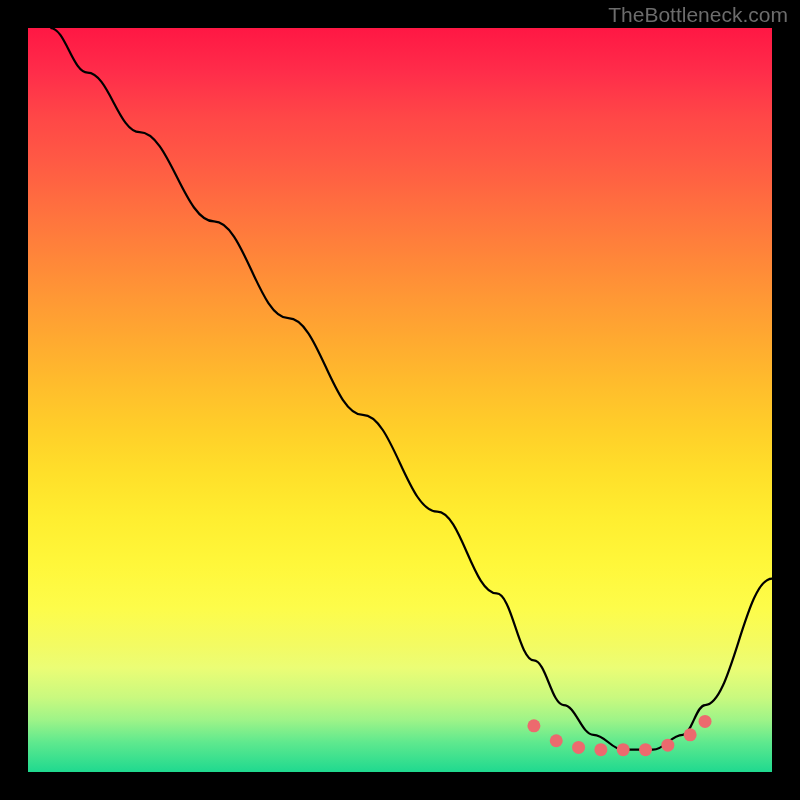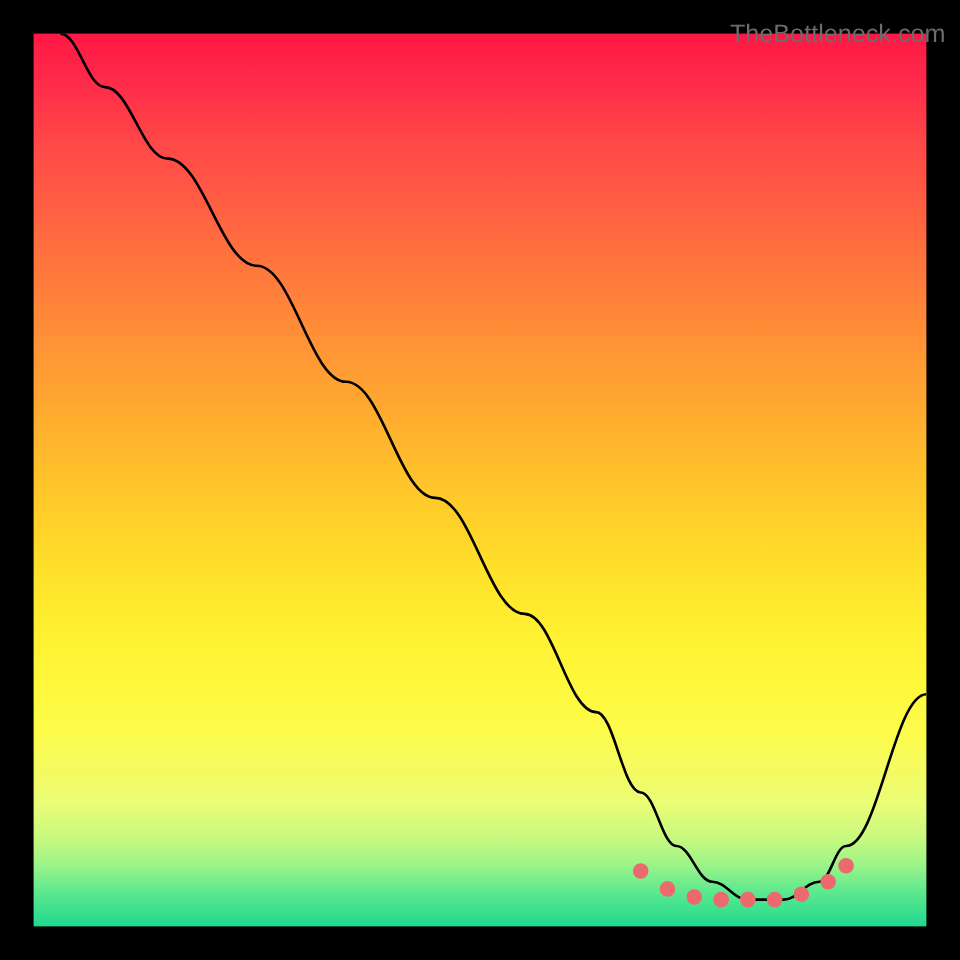--- a/index.html
+++ b/index.html
@@ -1,17 +1,17 @@
 <!DOCTYPE html>
 <html><head>
 <meta charset="utf-8">
 <style>
   * { margin: 0; padding: 0; box-sizing: border-box; }
   body { width: 800px; height: 800px; background: #000; position: relative; font-family: Arial, sans-serif; }
-  .watermark { position: absolute; top: 17px; right: 12px; color: #6c6c6c; font-size: 21px; z-index: 10; text-align: center; }
+  .watermark { position: absolute; top: 3px; right: 12px; color: #6c6c6c; font-size: 21px; z-index: 10; text-align: center; }
   .plot-area { position: absolute; top: 28px; left: 28px; width: 744px; height: 744px; }
   .gradient-bg { position: absolute; inset: 0; background: linear-gradient(to bottom,
       #ff1744 0%,
       #ff2d4a 6%,
       #ff4747 12%,
       #ff5a44 18%,
       #ff6f3f 24%,
       #ff833a 30%,
       #ff9735 36%,
       #ffaa30 42%,

